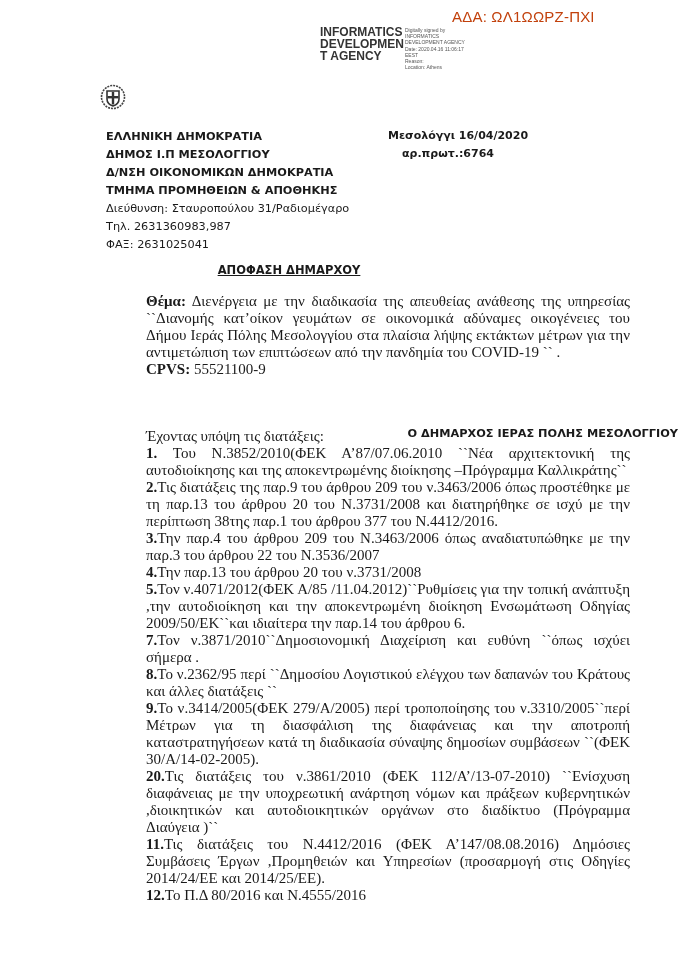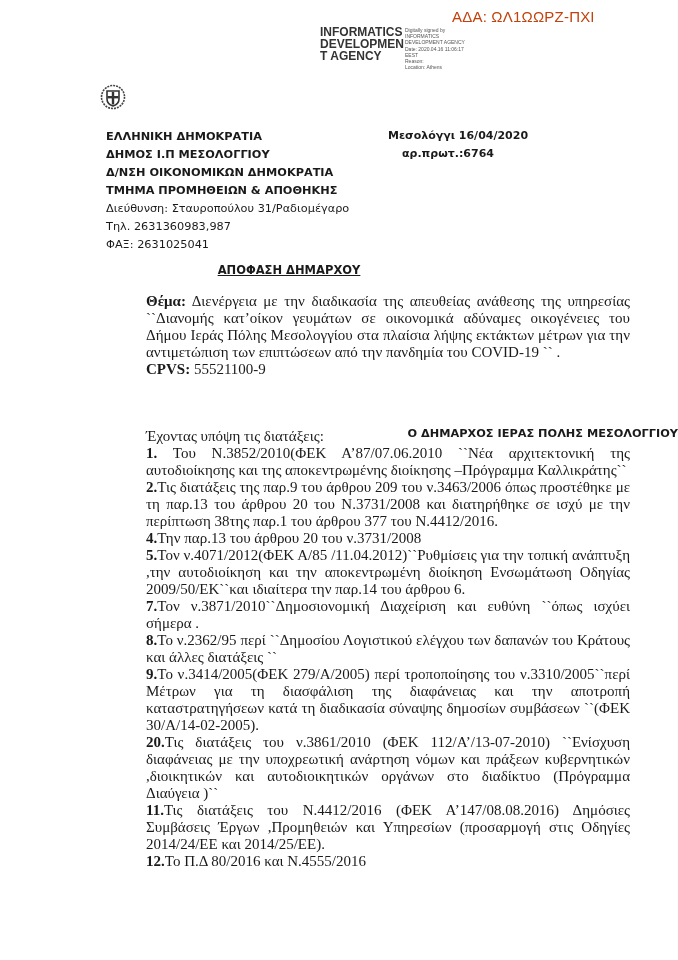--- a/index.html
+++ b/index.html
@@ -103,20 +103,21 @@
 
 <div class="body-block cpvs"><span class="lbl">CPVS:</span><span> 55521100-9</span></div>
 
 <div class="mayor">Ο ΔΗΜΑΡΧΟΣ ΙΕΡΑΣ ΠΟΛΗΣ ΜΕΣΟΛΟΓΓΙΟΥ</div>
 
 <div class="body-block intro">Έχοντας υπόψη τις διατάξεις:</div>
 
 <div class="body-block provisions">
   <p><span class="num">1.</span><span> Του Ν.3852/2010(ΦΕΚ Α’87/07.06.2010 ``Νέα αρχιτεκτονική της αυτοδιοίκησης και της αποκεντρωμένης διοίκησης –Πρόγραμμα Καλλικράτης``</span></p>
   <p><span class="num">2.</span><span>Τις διατάξεις της παρ.9 του άρθρου 209 του ν.3463/2006 όπως προστέθηκε  με τη παρ.13 του άρθρου 20 του Ν.3731/2008 και διατηρήθηκε σε ισχύ με την περίπτωση 38της παρ.1 του άρθρου 377 του Ν.4412/2016.</span></p>
+  <p><span class="num">3.</span><span>Την παρ.4 του άρθρου 209 του Ν.3463/2006 όπως αναδιατυπώθηκε με την  παρ.3 του άρθρου 22 του Ν.3536/2007</span></p>
   <p><span class="num">4.</span><span>Την παρ.13 του άρθρου 20 του ν.3731/2008</span></p>
   <p><span class="num">5.</span><span>Τον ν.4071/2012(ΦΕΚ Α/85 /11.04.2012)``Ρυθμίσεις για την τοπική ανάπτυξη ,την αυτοδιοίκηση και την αποκεντρωμένη διοίκηση Ενσωμάτωση Οδηγίας 2009/50/ΕΚ``και ιδιαίτερα την παρ.14 του άρθρου 6.</span></p>
   <p><span class="num">7.</span><span>Τον ν.3871/2010``Δημοσιονομική Διαχείριση και ευθύνη ``όπως ισχύει σήμερα .</span></p>
   <p><span class="num">8.</span><span>Το ν.2362/95 περί ``Δημοσίου Λογιστικού ελέγχου των δαπανών του Κράτους και άλλες διατάξεις ``</span></p>
   <p><span class="num">9.</span><span>Το ν.3414/2005(ΦΕΚ 279/Α/2005) περί τροποποίησης του ν.3310/2005``περί Μέτρων για τη διασφάλιση της διαφάνειας και την αποτροπή καταστρατηγήσεων κατά τη διαδικασία σύναψης δημοσίων συμβάσεων ``(ΦΕΚ 30/Α/14-02-2005).</span></p>
   <p><span class="num">20.</span><span>Τις διατάξεις του ν.3861/2010 (ΦΕΚ 112/Α’/13-07-2010) ``Ενίσχυση διαφάνειας με την υποχρεωτική ανάρτηση νόμων και πράξεων κυβερνητικών ,διοικητικών και αυτοδιοικητικών οργάνων στο διαδίκτυο   (Πρόγραμμα Διαύγεια )``</span></p>
   <p><span class="num">11.</span><span>Τις διατάξεις του Ν.4412/2016 (ΦΕΚ Α’147/08.08.2016) Δημόσιες Συμβάσεις Έργων ,Προμηθειών και Υπηρεσίων (προσαρμογή στις Οδηγίες 2014/24/ΕΕ και 2014/25/ΕΕ).</span></p>
   <p><span class="num">12.</span><span>Το Π.Δ 80/2016 και Ν.4555/2016</span></p>
 </div>
 

